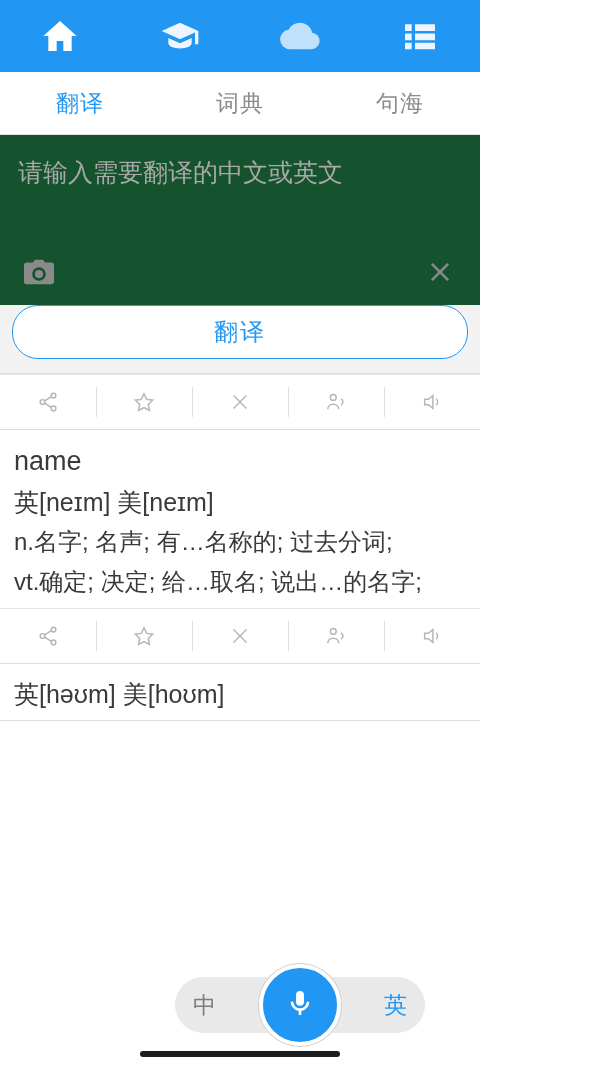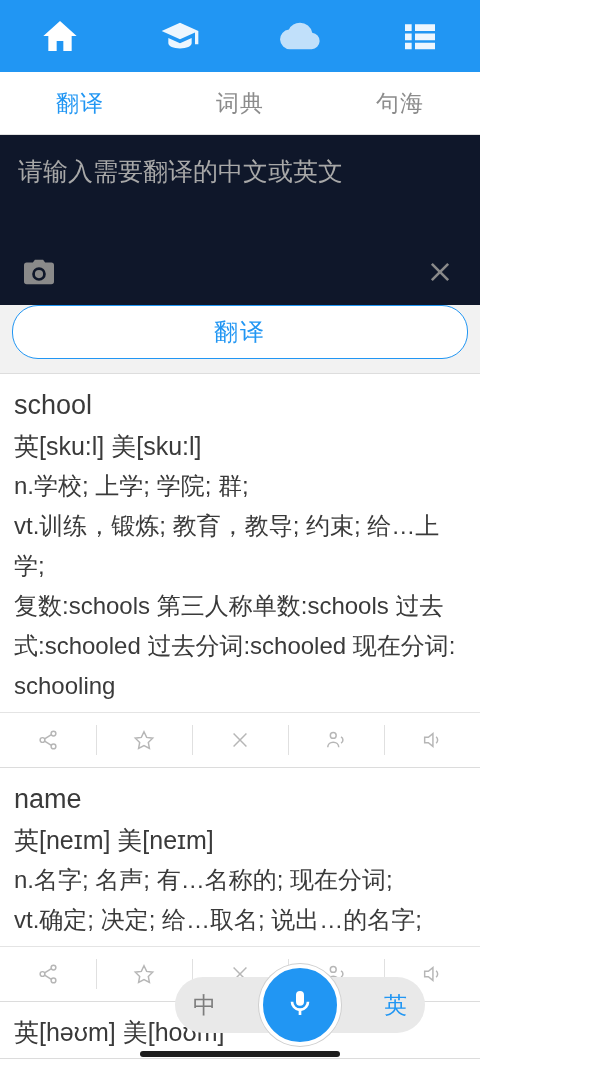--- a/index.html
+++ b/index.html
@@ -63,27 +63,26 @@
     flex: 1 1 0;
     text-align: center;
     font-size: 23px;
     color: #8c8c8c;
     letter-spacing: 1px;
   }
   .tab.active { color: #2196f3; }
 
   
   .input-area {
-    background: #0f172a;
+    background: #14532d;
     padding: 22px 12px 0 12px;
     flex: 0 0 auto;
     height: 170px;
     box-sizing: border-box;
     position: relative;
-    font-family: Liberation Serif, serif;
   }
   .input-placeholder {
     font-size: 25px;
     color: #a8a8a8;
     line-height: 30px;
     padding-left: 6px;
   }
   .input-tools {
     position: absolute;
     left: 0;
@@ -294,27 +293,20 @@
     </div>
   </div>
 
   <div class="translate-btn-wrap">
     <div class="translate-btn">翻译</div>
   </div>
 
   <div class="results">
 
     <div class="card">
-      <div class="card-body">
-        <div class="word">school</div>
-        <div class="phonetic">英[sku:l]  美[sku:l]</div>
-        <div class="sense">n.学校; 上学; 学院; 群;</div>
-        <div class="sense">vt.训练，锻炼; 教育，教导; 约束; 给…上学;</div>
-        <div class="forms">复数:schools  第三人称单数:schools  过去式:schooled  过去分词:schooled  现在分词:schooling</div>
-      </div>
       <div class="card-actions">
         <div class="action">
           <svg viewBox="0 0 24 24">
               <circle cx="18" cy="5" r="2.6"></circle>
               <circle cx="6" cy="12" r="2.6"></circle>
               <circle cx="18" cy="19" r="2.6"></circle>
               <line x1="8.3" y1="10.8" x2="15.7" y2="6.2"></line>
               <line x1="8.3" y1="13.2" x2="15.7" y2="17.8"></line>
             </svg>
         </div>
@@ -342,21 +334,21 @@
               <path d="M16.5 8.5a4.5 4.5 0 010 7"></path>
             </svg>
         </div>
       </div>
     </div>
 
     <div class="card">
       <div class="card-body">
         <div class="word">name</div>
         <div class="phonetic">英[neɪm]  美[neɪm]</div>
-        <div class="sense">n.名字; 名声; 有…名称的; 现在分词;</div>
+        <div class="sense">n.名字; 名声; 有…名称的; 过去分词;</div>
         <div class="sense">vt.确定; 决定; 给…取名; 说出…的名字;</div>
       </div>
       <div class="card-actions">
         <div class="action">
           <svg viewBox="0 0 24 24">
               <circle cx="18" cy="5" r="2.6"></circle>
               <circle cx="6" cy="12" r="2.6"></circle>
               <circle cx="18" cy="19" r="2.6"></circle>
               <line x1="8.3" y1="10.8" x2="15.7" y2="6.2"></line>
               <line x1="8.3" y1="13.2" x2="15.7" y2="17.8"></line>

